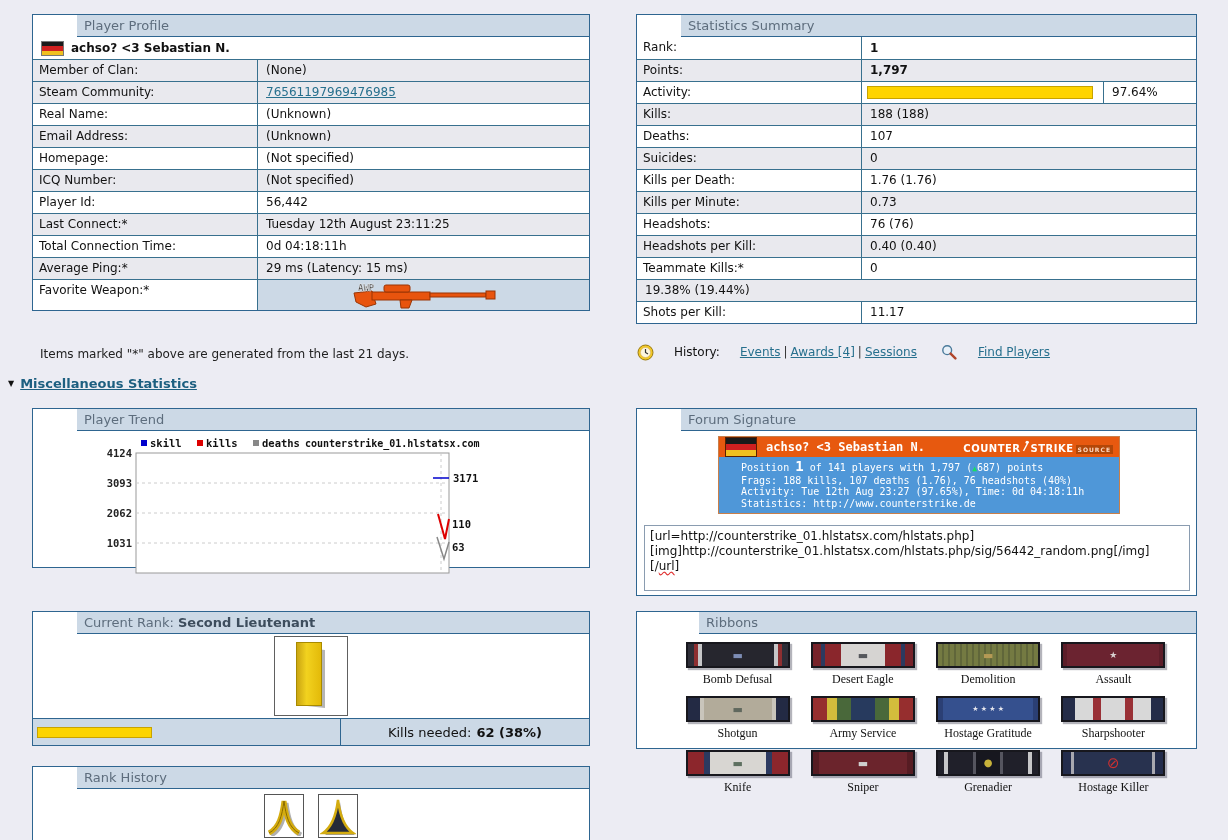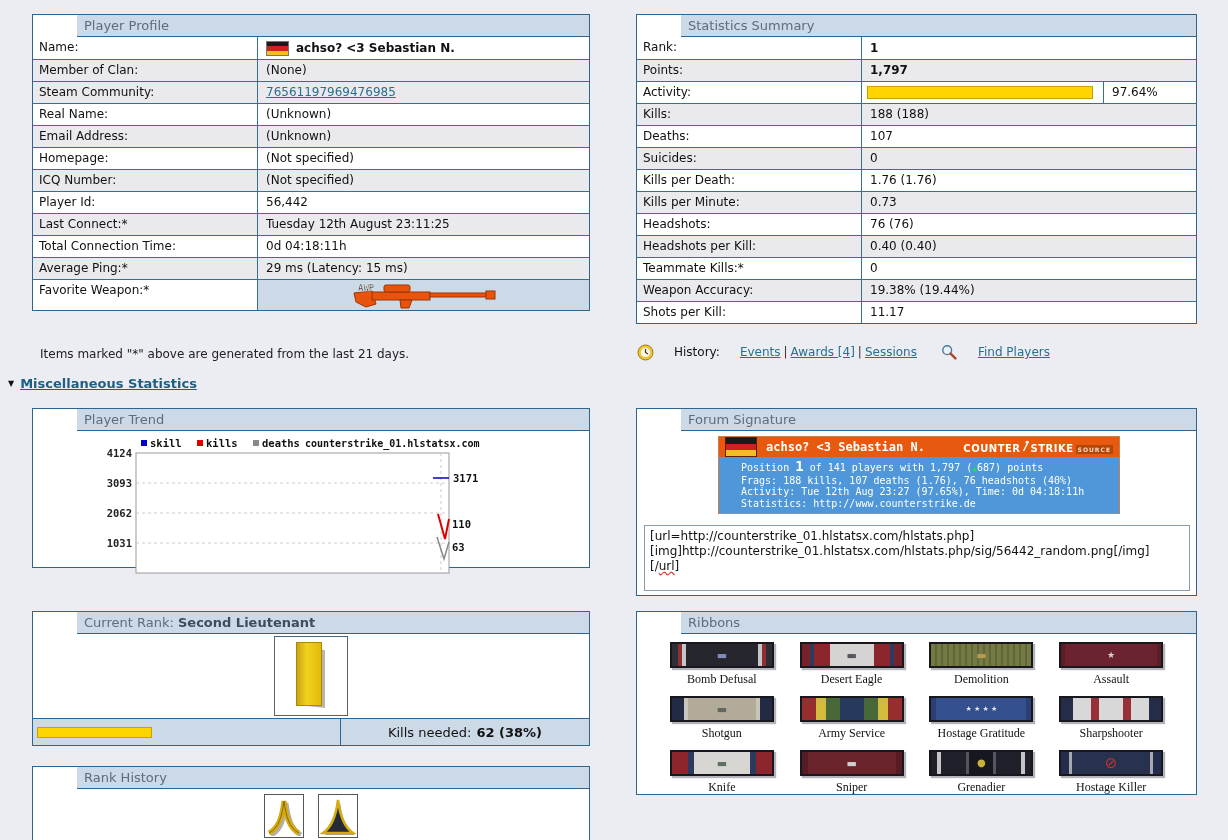--- a/index.html
+++ b/index.html
@@ -62,21 +62,20 @@
 </style>
 </head>
 <body>
 
 <div class="page">
 
   <div class="panel" id="player-profile" style="left:32px;top:14px;width:558px;">
     <div class="panel-header">Player Profile</div>
     <div id="profile-rows">
         <div class="trow">
-          <div class="tlabel">Name:</div>
           <div class="tvalue">
             <span class="flag-de"></span>
             <b>achso? &lt;3 Sebastian N.</b>
           </div>
         </div>
         <div class="trow alt">
           <div class="tlabel">Member of Clan:</div>
           <div class="tvalue">(None)</div>
         </div>
         <div class="trow alt">
@@ -182,21 +181,20 @@
         </div>
         <div class="trow alt">
           <div class="tlabel">Headshots per Kill:</div>
           <div class="tvalue">0.40 (0.40)</div>
         </div>
         <div class="trow">
           <div class="tlabel">Teammate Kills:*</div>
           <div class="tvalue">0</div>
         </div>
         <div class="trow alt">
-          <div class="tlabel">Weapon Accuracy:</div>
           <div class="tvalue">19.38% (19.44%)</div>
         </div>
         <div class="trow">
           <div class="tlabel">Shots per Kill:</div>
           <div class="tvalue">11.17</div>
         </div>
       </div>
   </div>
 
   <div id="footnote">Items marked "*" above are generated from the last 21 days.</div>
@@ -295,21 +293,21 @@
       <div class="cr-progress-cell">
         <div class="cr-progress" id="cr-progress-bar" style="width: 38%; background: rgb(252, 212, 0);"></div>
       </div>
       <div class="cr-needed">
         <span>Kills needed:</span>
           <b>62 (38%)</b>
       </div>
     </div>
   </div>
 
-  <div class="panel" id="ribbons" style="left:636px;top:611px;width:561px;height:184px;">
+  <div class="panel" id="ribbons" style="left:636px;top:611px;width:561px;height:138px;padding-left:18px;">
     <div class="panel-header">Ribbons</div>
     <div id="ribbons-grid">
         <div class="rib-cell">
           <div class="ribbon" style="background: linear-gradient(90deg, rgb(46, 46, 56) 0%, rgb(46, 46, 56) 6%, rgb(142, 47, 49) 6%, rgb(142, 47, 49) 10%, rgb(198, 198, 200) 10%, rgb(198, 198, 200) 14%, rgb(38, 38, 46) 14%, rgb(38, 38, 46) 86%, rgb(198, 198, 200) 86%, rgb(198, 198, 200) 90%, rgb(142, 47, 49) 90%, rgb(142, 47, 49) 94%, rgb(46, 46, 56) 94%, rgb(46, 46, 56) 100%);">
             <span class="rib-glyph" style="color: rgb(125, 141, 181); font-size: 11px;">▬</span>
           </div>
           <div class="rib-caption">Bomb Defusal</div>
         </div>
         <div class="rib-cell">
           <div class="ribbon" style="background: linear-gradient(90deg, rgb(118, 34, 42) 0%, rgb(118, 34, 42) 8%, rgb(44, 58, 96) 8%, rgb(44, 58, 96) 12%, rgb(138, 38, 44) 12%, rgb(138, 38, 44) 28%, rgb(214, 212, 210) 28%, rgb(214, 212, 210) 72%, rgb(138, 38, 44) 72%, rgb(138, 38, 44) 88%, rgb(44, 58, 96) 88%, rgb(44, 58, 96) 92%, rgb(118, 34, 42) 92%, rgb(118, 34, 42) 100%);">

